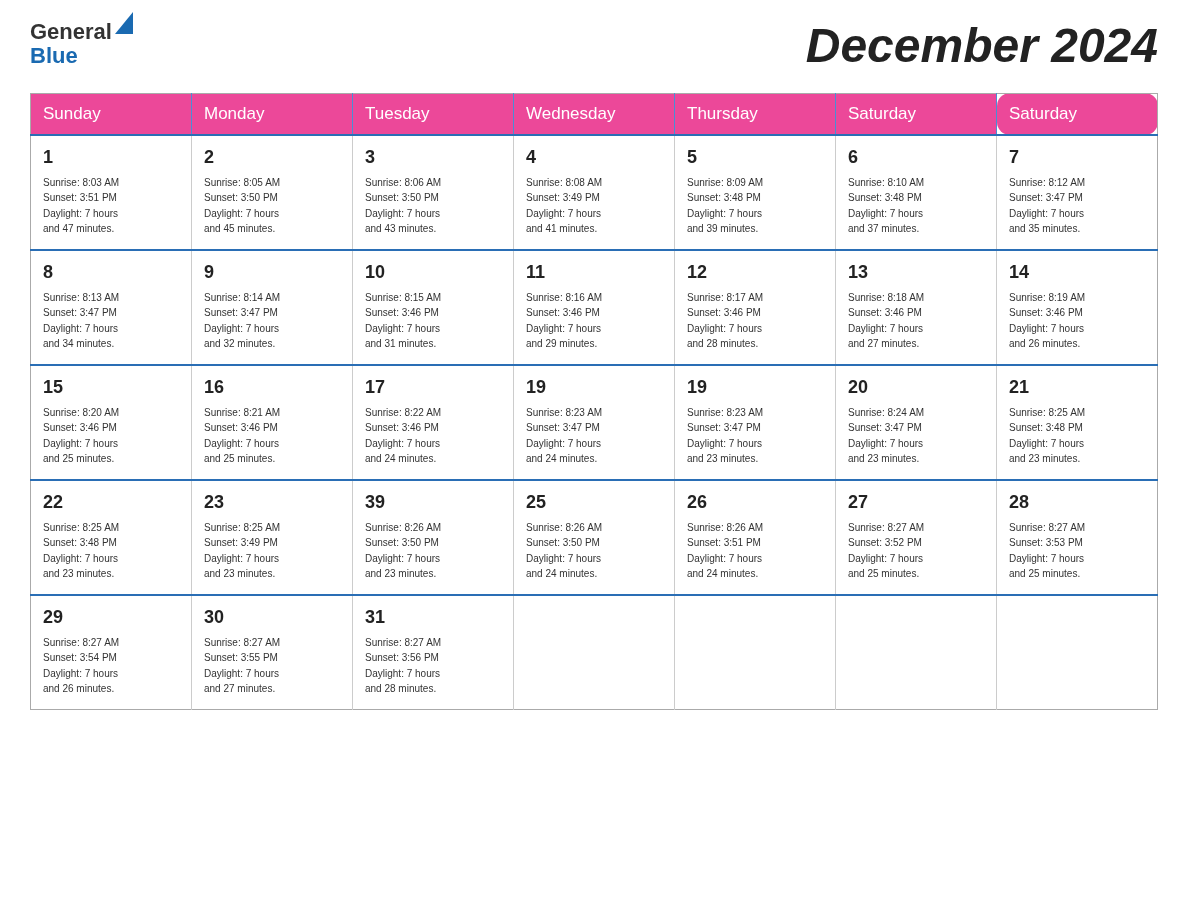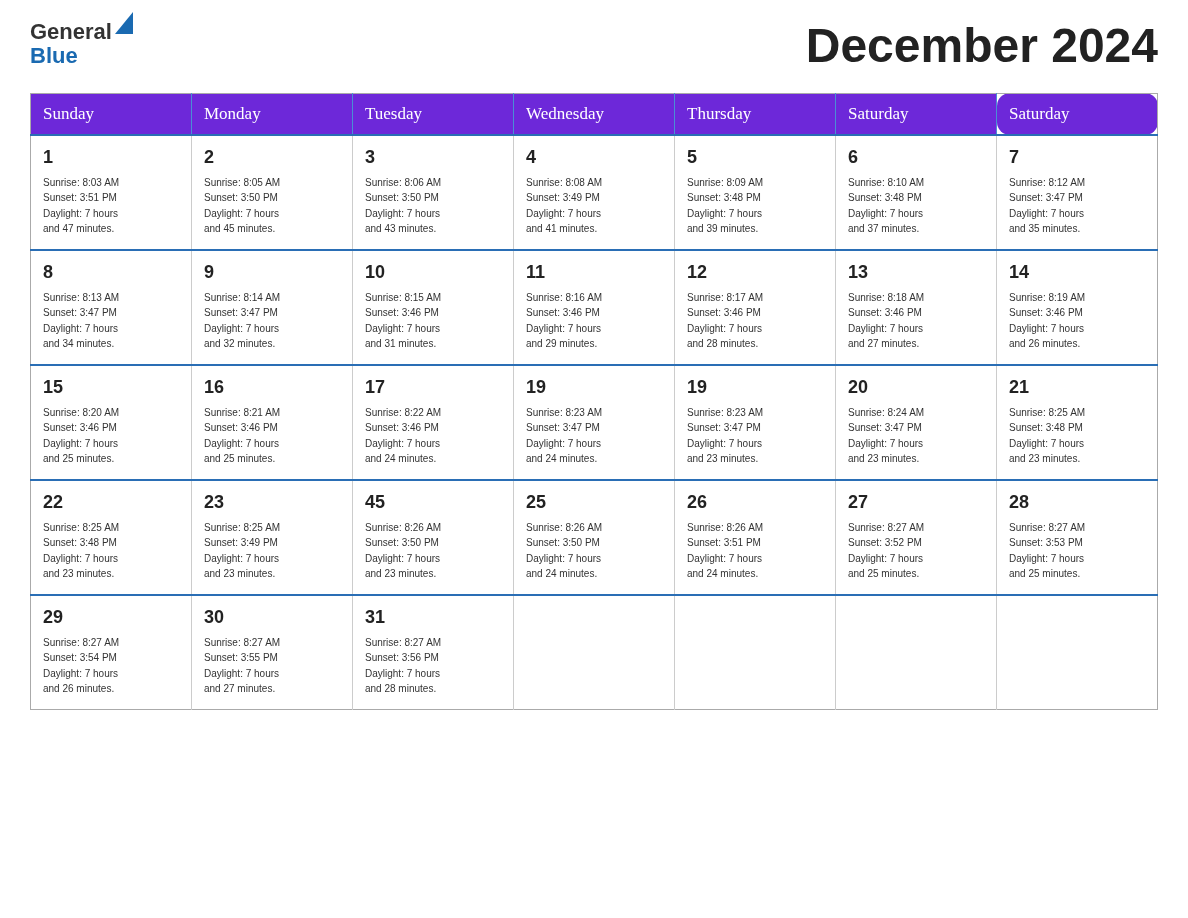--- a/index.html
+++ b/index.html
@@ -26,40 +26,40 @@
       font-weight: bold;
       color: #333;
     }
     .logo-text-blue {
       font-size: 22px;
       font-weight: bold;
       color: #1a6ab1;
     }
     .title-section {
       text-align: right;
+      font-style: italic;
     }
     .month-title {
       font-size: 48px;
       font-weight: bold;
       color: #222;
       line-height: 1.1;
     }
     .location-title {
       font-size: 22px;
       color: #444;
       margin-top: 4px;
     }
     .calendar {
       width: 100%;
       border-collapse: collapse;
       border: 1px solid #aaa;
     }
     .calendar thead tr {
-      background-color: #6d28d9;
-      font-family: Liberation Serif, serif;
+      background-color: #ec4899;
     }
     .calendar thead th {
       color: #fff;
       font-size: 17px;
       font-weight: normal;
       padding: 10px 12px;
       text-align: left;
       border-right: 1px solid #4a8ed5;
       width: 14.28%;
     }
@@ -295,21 +295,21 @@
 and 23 minutes.</div>
         </td>
         <td>
           <span class="day-number">23</span>
           <div class="day-info" style="white-space: pre-line;">Sunrise: 8:25 AM
 Sunset: 3:49 PM
 Daylight: 7 hours
 and 23 minutes.</div>
         </td>
         <td>
-          <span class="day-number">45</span>
+          <span class="day-number">39</span>
           <div class="day-info" style="white-space: pre-line;">Sunrise: 8:26 AM
 Sunset: 3:50 PM
 Daylight: 7 hours
 and 23 minutes.</div>
         </td>
         <td>
           <span class="day-number">25</span>
           <div class="day-info" style="white-space: pre-line;">Sunrise: 8:26 AM
 Sunset: 3:50 PM
 Daylight: 7 hours

